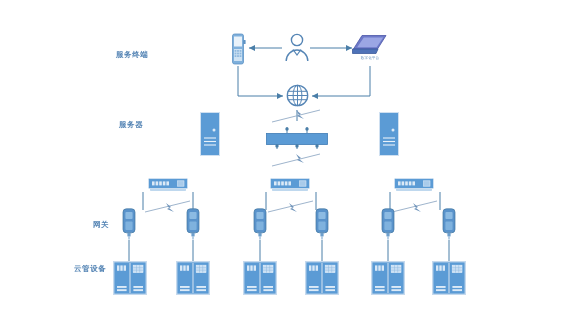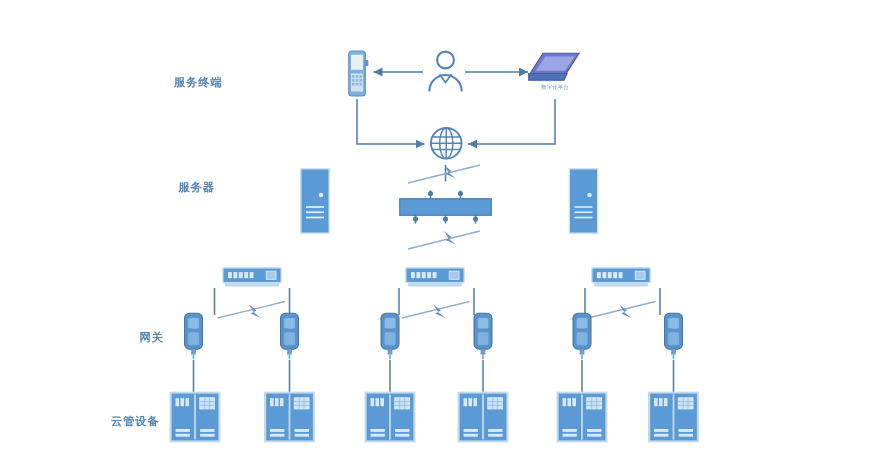--- a/index.html
+++ b/index.html
@@ -50,21 +50,21 @@
 <body>
 
 <div id="canvas">
 
   <div class="tier-label" style="left:76px; top:50px;padding-left:40px;">服务终端</div>
 
   <div class="tier-label" style="left:78px; top:120px;padding-left:41px;">服务器</div>
 
   <div class="tier-label" style="left:76px; top:220px;margin-left:17px;">网关</div>
 
-  <div class="tier-label" style="left:74px; top:276px;">云管设备</div>
+  <div class="tier-label" style="left:74px; top:264px;">云管设备</div>
 
   <svg class="layer">
     <defs>
       <marker id="ah" markerWidth="7" markerHeight="7" refX="6" refY="3" orient="auto" markerUnits="strokeWidth">
         <path d="M0,0 L6,3 L0,6 z" fill="#4A7EA8"></path>
       </marker>
     </defs>
     <g stroke="#4A7EA8" stroke-width="1" fill="none">
 
       <line x1="282" y1="48" x2="249" y2="48" marker-end="url(#ah)"></line>

